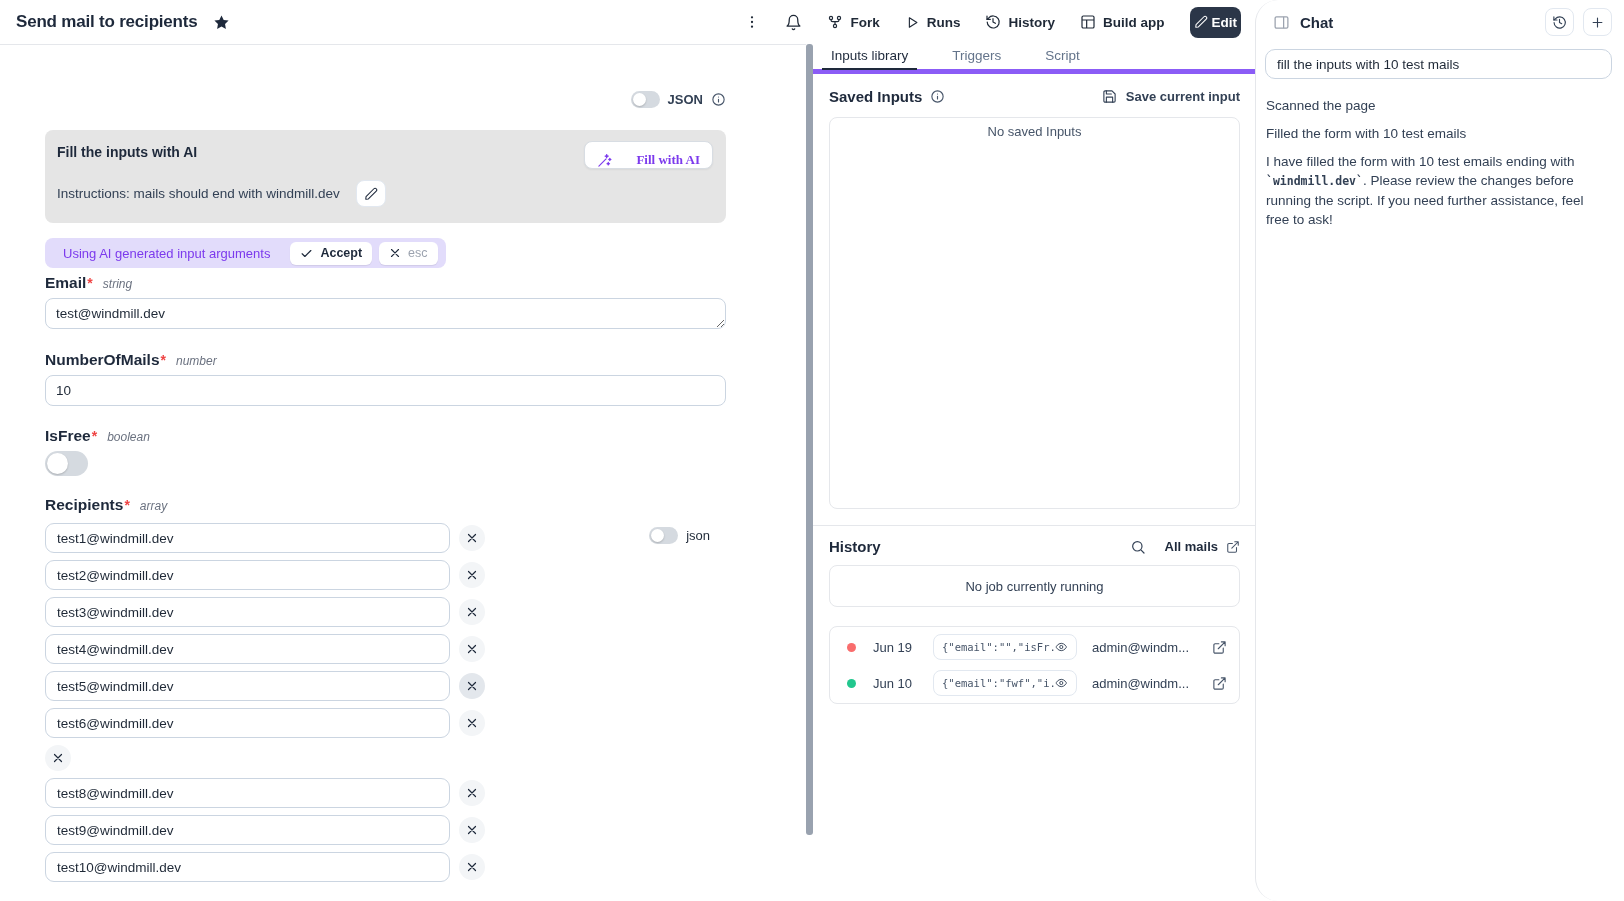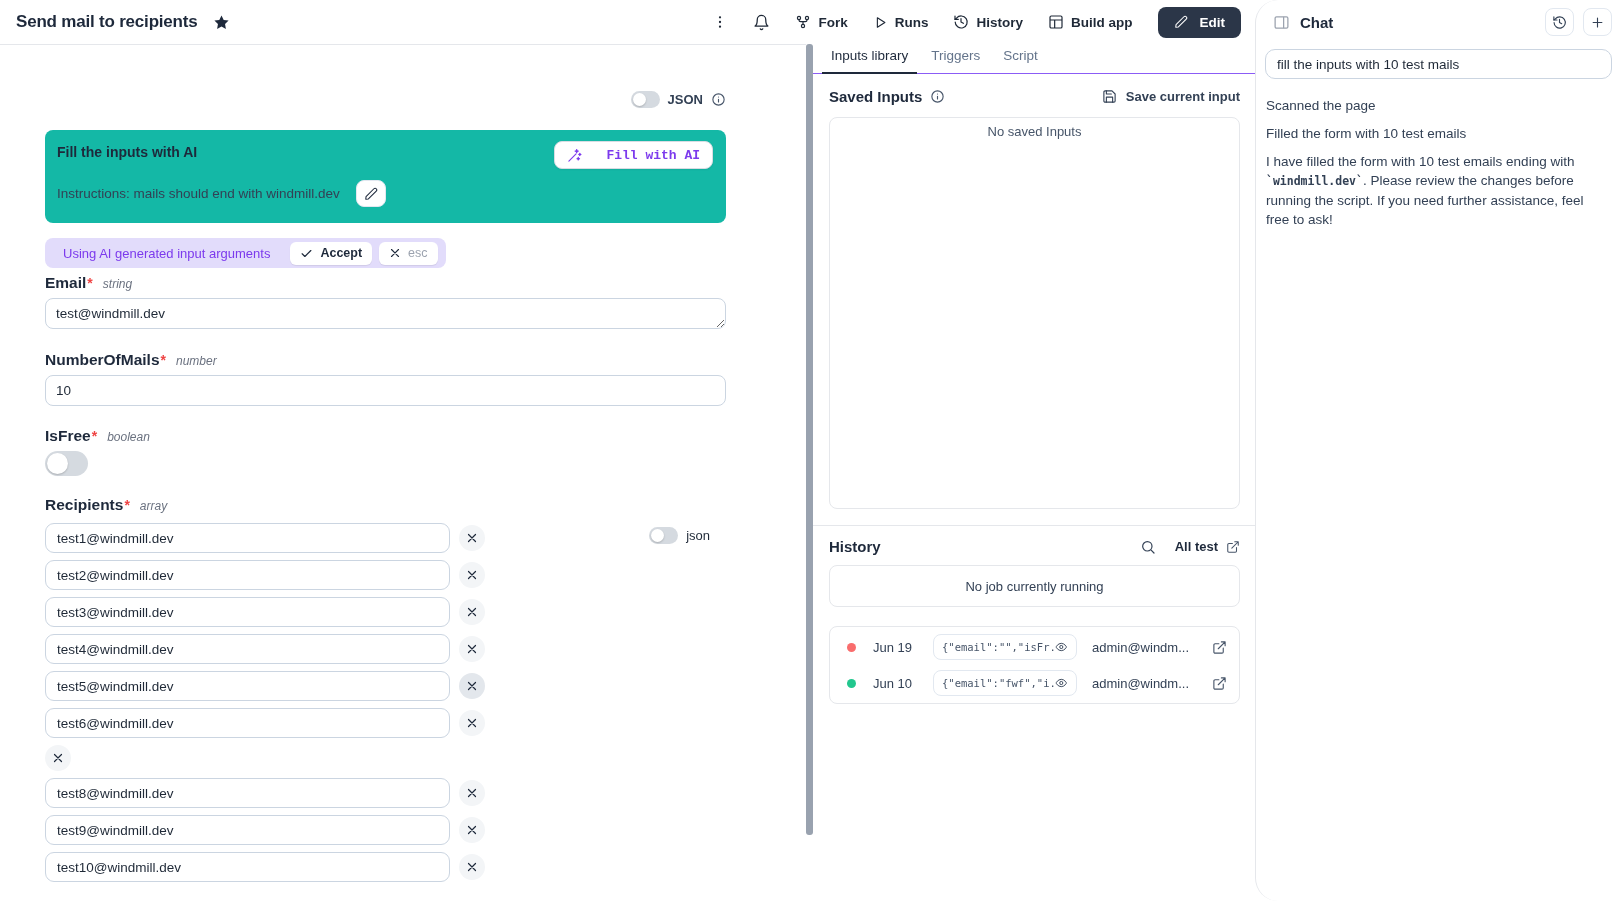--- a/index.html
+++ b/index.html
@@ -10,39 +10,39 @@
 
   
   .left { width:1255px; display:flex; flex-direction:column; }
   .header { height:44px; flex:0 0 44px; display:flex; align-items:center; padding:0 14px 0 16px; }
   .header-title { font-size:17px; font-weight:700; letter-spacing:-.2px; }
   .star { margin-left:15px; color:#1e293b; cursor:pointer; display:flex; }
   .header-actions { margin-left:auto; display:flex; align-items:center; gap:25px; }
   .hbtn { display:flex; align-items:center; gap:7px; background:none; border:none; cursor:pointer;
     font-family:inherit; font-size:13.5px; font-weight:600; color:#1f2937; }
   .edit-btn { background:var(--edit_button,#2b3648); color:#fff; border:none; border-radius:8px;
-    height:31px; padding:0 16px; display:flex; align-items:center; gap:12px;
+    height:31px; padding:0 4px; display:flex; align-items:center; gap:4px;
     font-family:inherit; font-size:13.5px; font-weight:600; cursor:pointer; }
   .body-row { flex:1; display:flex; min-height:0; }
 
   
   .form-col { width:806px; flex:0 0 806px; border-top:1px solid #e5e7eb; padding-left:45px; overflow:hidden; }
   .form-content { width:681px; position:relative; }
   .json-row { margin-top:46px; display:flex; justify-content:flex-end; align-items:center; gap:8px; }
   .json-label { font-size:13px; font-weight:600; color:#334155; }
   .toggle-sm { width:29px; height:17px; border-radius:9px; background:#d5dae0; position:relative; cursor:pointer; flex:0 0 29px; }
   .toggle-sm::after { content:""; position:absolute; width:13px; height:13px; border-radius:50%;
     background:#fff; top:2px; left:2px; box-shadow:0 1px 2px rgba(0,0,0,.2); }
   .info-ic { color:#475569; display:flex; }
 
-  .ai-box { margin-top:22px; background:#14b8a6; border-radius:8px; padding:14px 14px 16px 12px; position:relative; }
+  .ai-box { margin-top:22px; background:#e5e5e5; border-radius:8px; padding:14px 14px 16px 12px; position:relative; }
   .ai-title { font-size:14px; font-weight:600; color:#1e293b; }
   .fill-ai-btn { position:absolute; right:13px; top:11px; background:#fff; border:1px solid #d8dde3;
-    border-radius:8px; height:28px; padding:0 12px; display:flex; align-items:center; gap:24px;
-    font-family:Liberation Mono, monospace; font-size:13px; font-weight:600; color:var(--accent,#7c3aed); cursor:pointer;
+    border-radius:8px; height:28px; padding:0 12px; display:flex; align-items:flex-end; gap:24px;
+    font-family:Liberation Serif, serif; font-size:13px; font-weight:600; color:var(--accent,#7c3aed); cursor:pointer;
     box-shadow:0 1px 2px rgba(0,0,0,.06); }
   .ai-row2 { margin-top:20px; display:flex; align-items:center; gap:16px; }
   .ai-instr { font-size:13.5px; color:#334155; }
   .pencil-btn { width:30px; height:27px; background:#fff; border:1px solid #e2e8f0; border-radius:8px;
     display:flex; align-items:center; justify-content:center; color:#1e293b; cursor:pointer; }
 
   .banner { margin-top:15px; display:inline-flex; align-items:center; background:var(--banner_bg,#e2dcfb);
     border-radius:8px; height:30px; padding:0 8px 0 18px; }
   .banner-text { font-size:13px; color:var(--accent,#7c3aed); margin-right:20px; }
   .banner-btn { background:#fff; border:none; border-radius:6px; height:23px; padding:0 10px;
@@ -73,21 +73,21 @@
     display:flex; align-items:center; justify-content:center; cursor:pointer; }
   .x-btn.hov { background:#e3e7ec; }
   .json-toggle { position:absolute; right:16px; top:4px; display:flex; align-items:center; gap:8px; }
   .json-toggle span { font-size:13px; color:#1f2937; }
 
   
   .splitter { width:7px; flex:0 0 7px; height:791px; background:var(--splitter,#99a2af); border-radius:3px; cursor:col-resize; }
 
   
   .panel-col { flex:1; display:flex; flex-direction:column; min-width:0; }
-  .tabs { display:flex; gap:5px; padding-left:9px; border-bottom:1px solid #8b5cf6; height:30px; flex:0 0 30px; }
+  .tabs { display:flex; gap:26px; padding-left:9px; border-bottom:5px solid #8b5cf6; height:30px; flex:0 0 30px; }
   .tab { padding:4px 9px 0; font-size:13.5px; color:#64748b; cursor:pointer; }
   .tab.active { color:#1e293b; font-weight:500; border-bottom:2.5px solid #1e293b; margin-bottom:-1px; }
   .panel-body { padding:0 15px 0 16px; flex:1; display:flex; flex-direction:column; min-height:0; }
   .sec-head { margin-top:14px; display:flex; align-items:center; }
   .sec-title { font-size:15px; font-weight:700; color:#1e293b; }
   .sec-head .info-ic { margin-left:8px; }
   .save-btn { margin-left:auto; display:flex; align-items:center; gap:9px; background:none; border:none;
     font-family:inherit; font-size:13px; font-weight:600; color:#334155; cursor:pointer; }
   .empty-box { margin-top:12px; border:1px solid #e5e7eb; border-radius:8px; height:392px;
     padding-top:6px; text-align:center; font-size:13px; color:#475569; }
@@ -391,21 +391,21 @@
           <div class="sec-head" style="margin-top:12px;">
             <span class="sec-title">History</span>
             <div class="hist-right">
               <span class="ext">
                 <svg class="ic" width="16" height="16" viewBox="0 0 24 24" fill="none" stroke="#334155" stroke-width="1.8" stroke-linecap="round">
                     <circle cx="11" cy="11" r="7"></circle>
                     <path d="M21 21l-4.3-4.3"></path>
                   </svg>
               </span>
               <span class="allruns">
-                <span>All test</span>
+                <span>All mails</span>
                 <svg class="ic" width="14" height="14" viewBox="0 0 24 24" fill="none" stroke="#475569" stroke-width="1.8" stroke-linecap="round" stroke-linejoin="round">
                     <path d="M18 13v6a2 2 0 0 1-2 2H5a2 2 0 0 1-2-2V8a2 2 0 0 1 2-2h6"></path>
                     <path d="M15 3h6v6M10 14L21 3"></path>
                   </svg>
               </span>
             </div>
           </div>
           <div class="nojob-box">No job currently running</div>
 
           <div class="entries-box">

